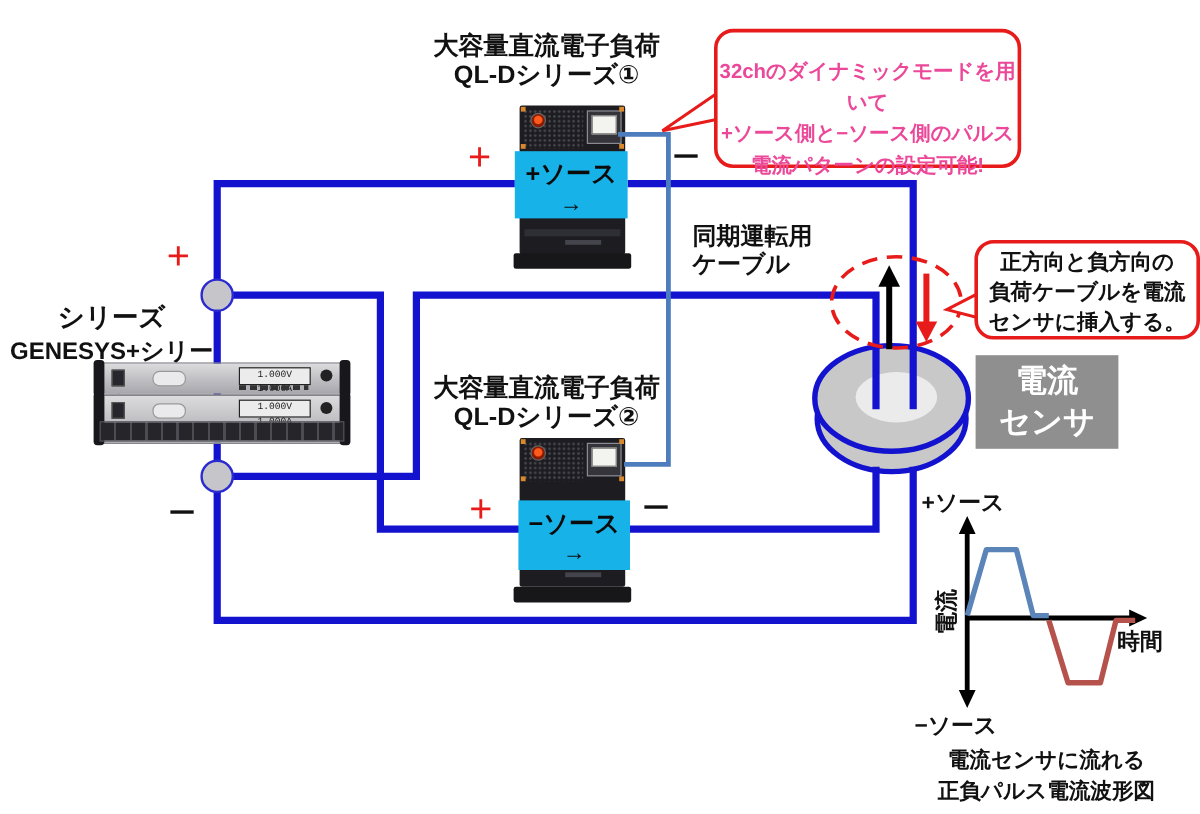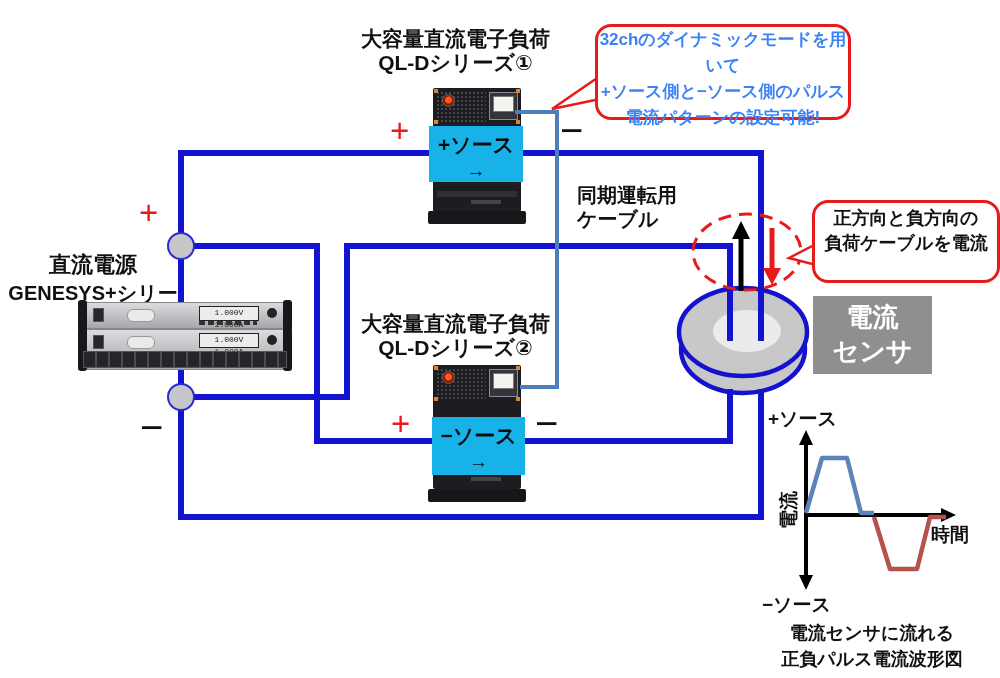--- a/index.html
+++ b/index.html
@@ -9,30 +9,30 @@
   }
   .abs{position:absolute;}
   .ctr{text-align:center;}
   svg{display:block;}
 
   
   .note{left:30px;top:33px;width:272px;font-size:20px;line-height:23px;font-weight:600;}
   .load1-title{left:348px;top:27px;width:215px;font-size:21px;line-height:24px;font-weight:600;}
   .load2-title{left:348px;top:312px;width:215px;font-size:21px;line-height:24px;font-weight:600;}
   .psu-title{left:2px;top:251px;width:182px;font-size:21px;line-height:28px;font-weight:600;}
-  .sync-label{left:577px;top:185px;width:130px;font-size:20px;line-height:24px;font-weight:600;font-family:Liberation Mono, monospace;}
+  .sync-label{left:577px;top:185px;width:130px;font-size:20px;line-height:24px;font-weight:600;}
 
   .mark{line-height:1;font-weight:500;}
   .mark.red{color:#e81b1b;}
   .mark.blk{color:#111;}
 
   
   .bubble{background:#fff;border:3px solid #e81b1b;border-radius:16px;z-index:5;}
-  .bubble1{left:595px;top:24px;width:250px;height:90px;color:#3b82f6;font-size:17px;
-           line-height:26px;font-weight:600;padding-top:0;}
+  .bubble1{left:595px;top:24px;width:250px;height:90px;color:#ec4899;font-size:17px;
+           line-height:26px;font-weight:600;padding-top:20px;}
   .bubble2{left:812px;top:200px;width:182px;height:74px;color:#111;font-size:18px;
            line-height:25px;font-weight:600;padding-top:3px;}
 
   
   .srcbox{background:#17b2e8;color:#0b0b0b;z-index:4;font-weight:600;}
   .srcbox .l1{font-size:21px;margin-top:5px;}
   .srcbox .l2{font-size:19px;margin-top:1px;}
   .srcbox1{left:429px;top:126px;width:94px;height:56px;}
   .srcbox2{left:432px;top:417px;width:93px;height:58px;}
 
@@ -190,35 +190,36 @@
   </div>
 
   <div class="abs ctr bubble bubble1">
     <div>32chのダイナミックモードを用いて</div>
     <div>+ソース側と−ソース側のパルス</div>
     <div>電流パターンの設定可能!</div>
   </div>
   <div class="abs ctr bubble bubble2">
     <div>正方向と負方向の</div>
     <div>負荷ケーブルを電流</div>
+    <div>センサに挿入する。</div>
   </div>
 
 
   <div class="abs ctr load1-title">
     <div>大容量直流電子負荷</div>
     <div>QL-Dシリーズ①</div>
   </div>
 
   <div class="abs ctr load2-title">
     <div>大容量直流電子負荷</div>
     <div>QL-Dシリーズ②</div>
   </div>
 
   <div class="abs ctr psu-title">
-    <div style="font-size:22px;">直流電源</div>
+    <div style="font-size:22px;">シリーズ</div>
     <div style="font-size:20px;">GENESYS+シリーズ</div>
   </div>
 
   <div class="abs sync-label">
     <div>同期運転用</div>
     <div>ケーブル</div>
   </div>
 
   <span class="abs mark red" style="left:139px;top:196px;font-size:33px;">+</span>
   <span class="abs mark blk" style="left:140px;top:407px;font-size:40px;">−</span>

